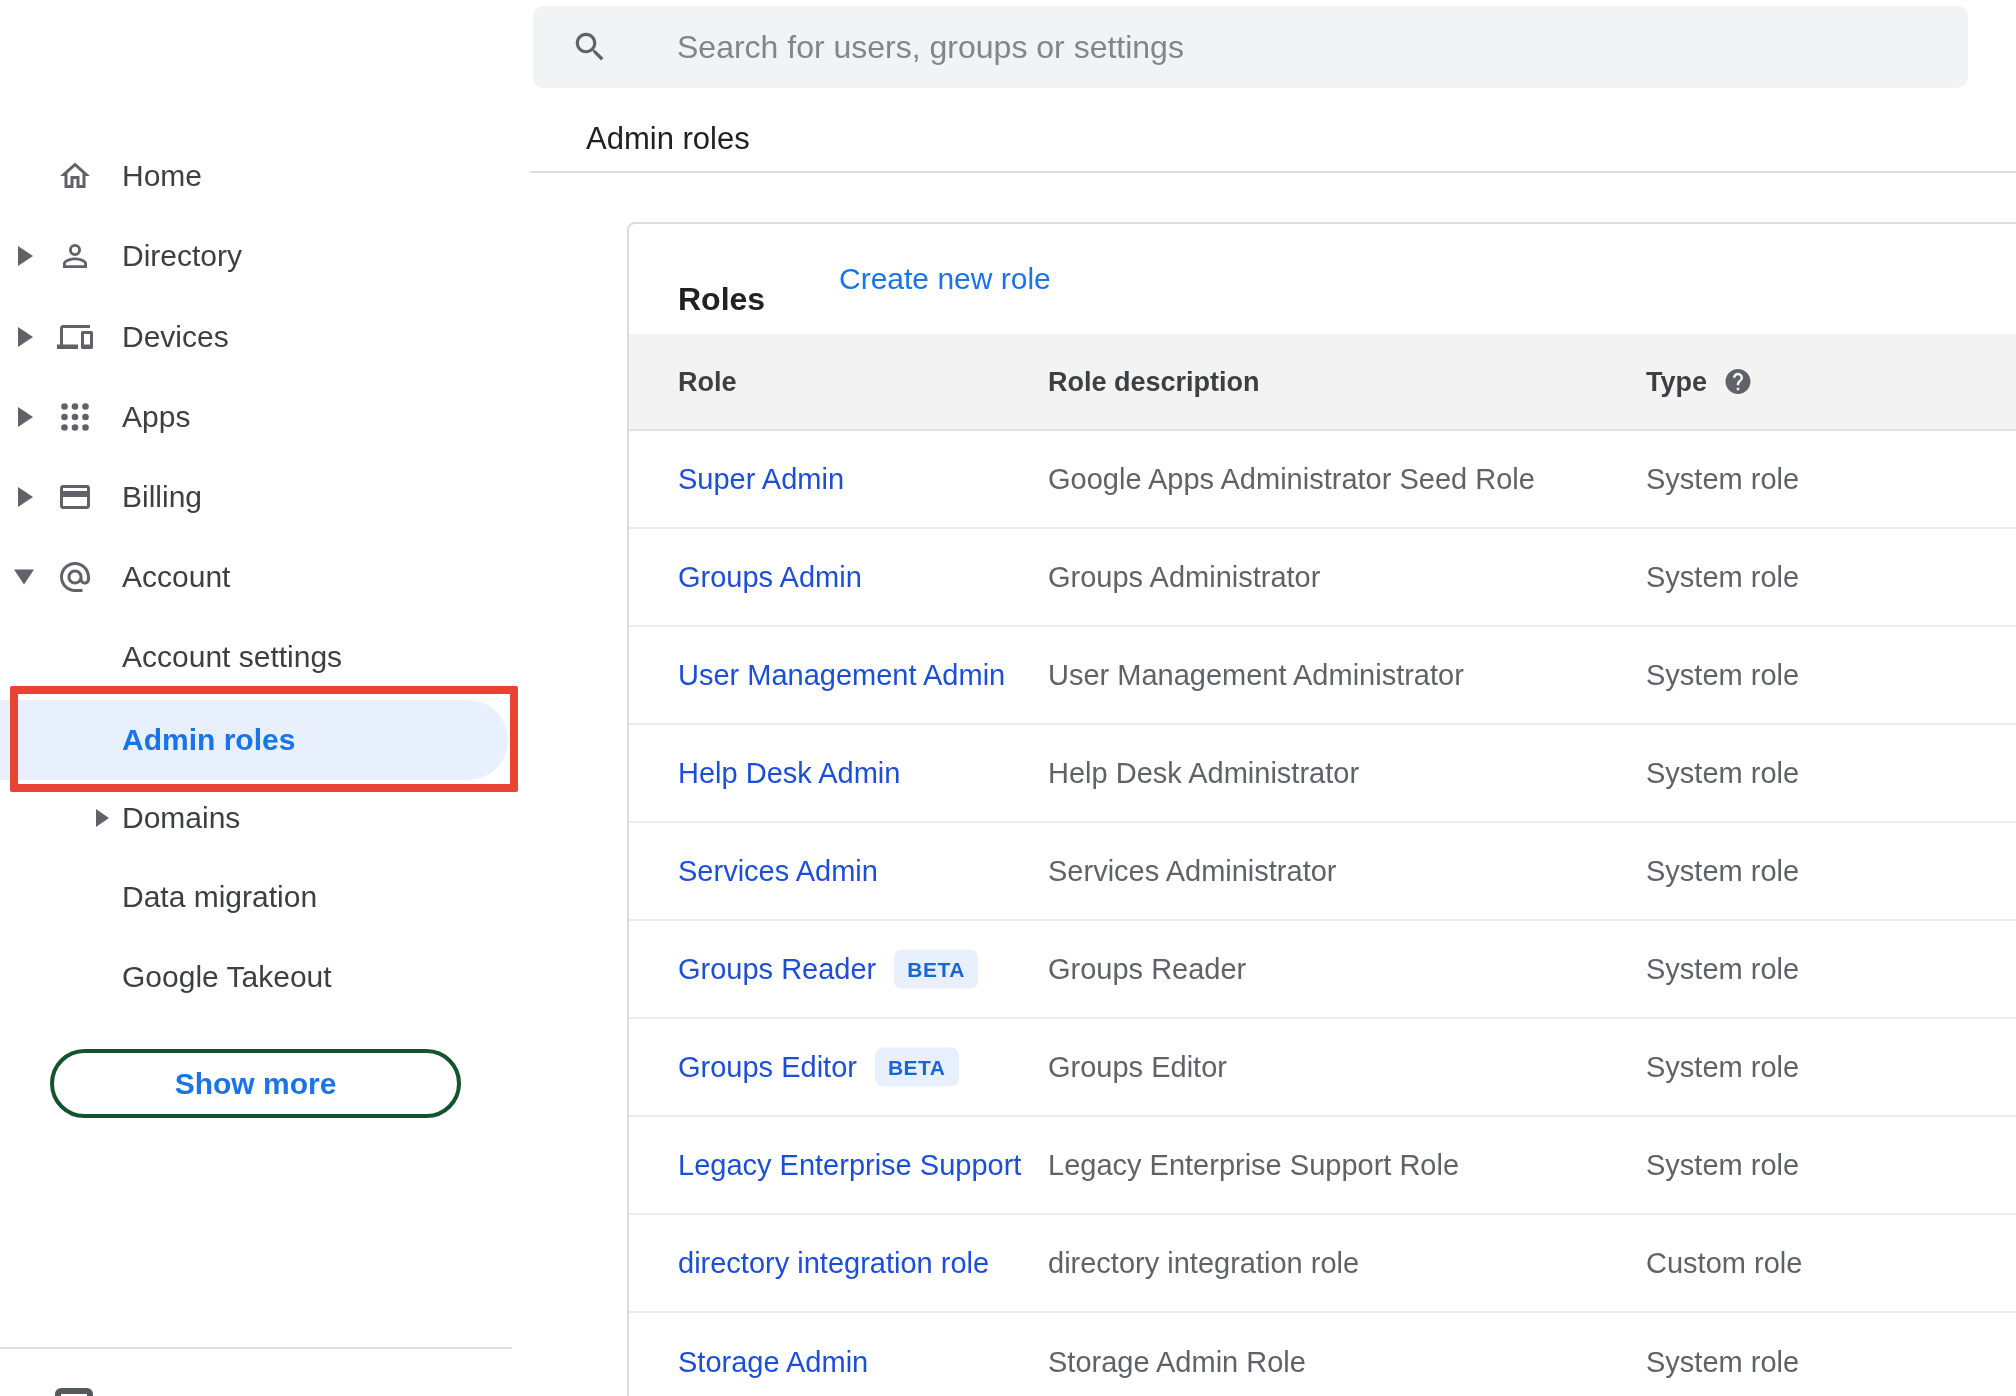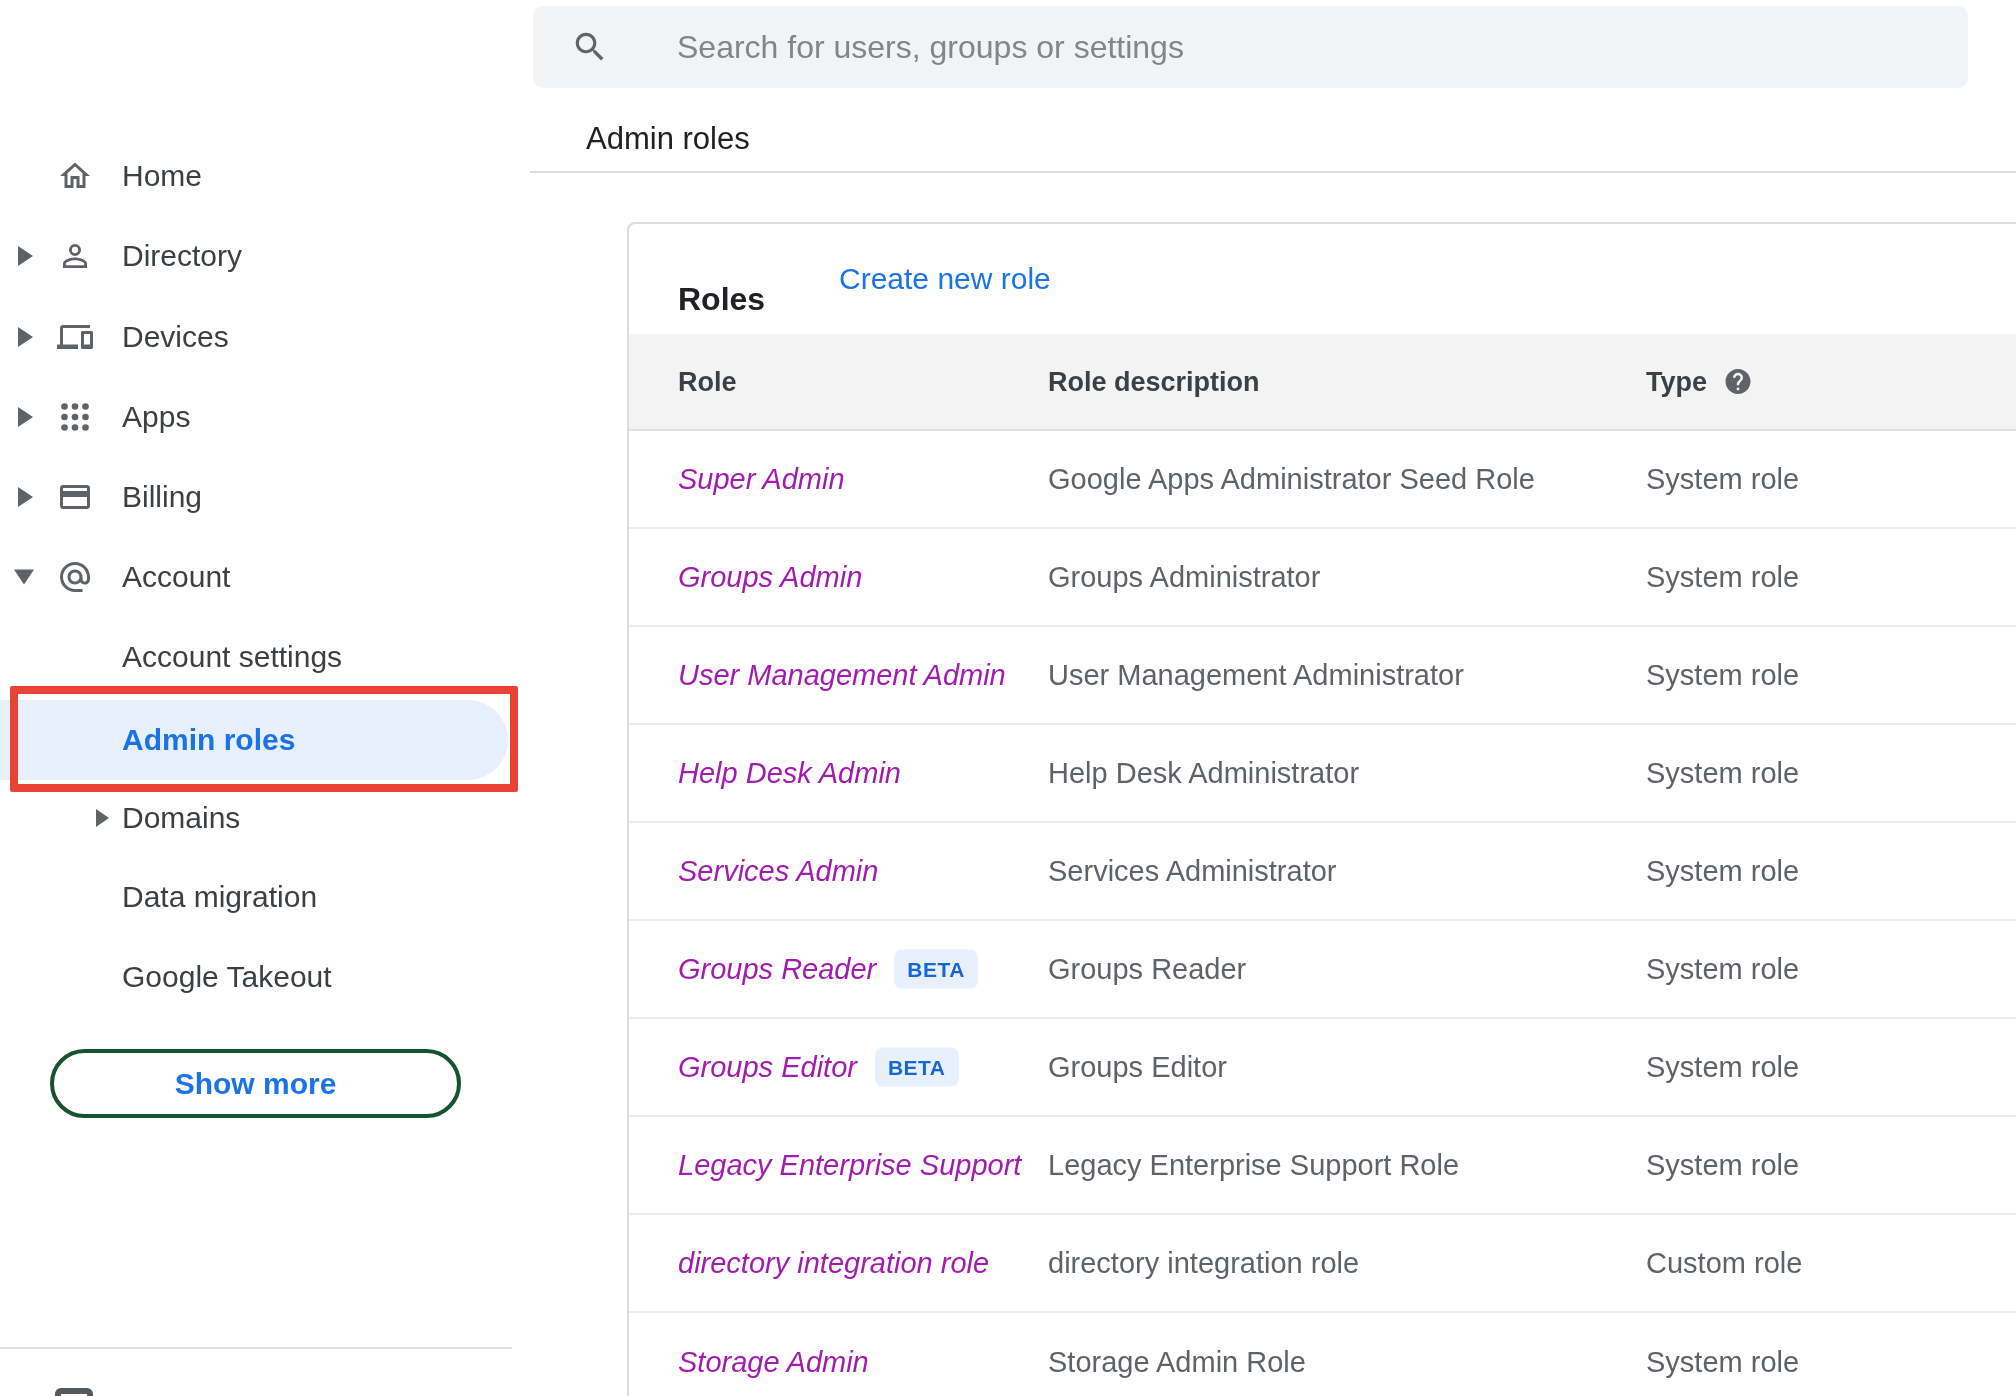--- a/index.html
+++ b/index.html
@@ -64,21 +64,21 @@
                font-size:30px;color:#1a73e8;cursor:pointer;text-decoration:none;}
   .thead{position:relative;height:97px;background:#f3f3f3;border-bottom:2px solid #e0e0e0;box-sizing:border-box;}
   .thead .col, .row .col{position:absolute;top:50%;transform:translateY(-50%);white-space:nowrap;
                          display:flex;align-items:center;}
   .col.c1{left:49px;} .col.c2{left:419px;} .col.c3{left:1017px;}
   .thead .col{font-size:27px;font-weight:bold;color:#3c4043;text-align:right;}
   .help-icon{margin-left:16px;display:inline-flex;}
   .row{position:relative;height:98px;border-bottom:2px solid #ececec;box-sizing:border-box;}
   .row:last-child{border-bottom:none;}
   .row .col{font-size:29px;}
-  .role-link{color:#a21caf;cursor:pointer;text-decoration:none;font-style:italic;}
+  .role-link{color:#1d4ed8;cursor:pointer;text-decoration:none;}
   .cell-gray{color:#5f6368;}
   .beta{margin-left:18px;background:#e8f0fe;color:#1967d2;font-size:21px;font-weight:bold;
         letter-spacing:.5px;padding:9px 13px;border-radius:8px;line-height:1;}
 </style>
 </head>
 <body>
 
 <div id="screen">
 
   <div class="hamburger">

